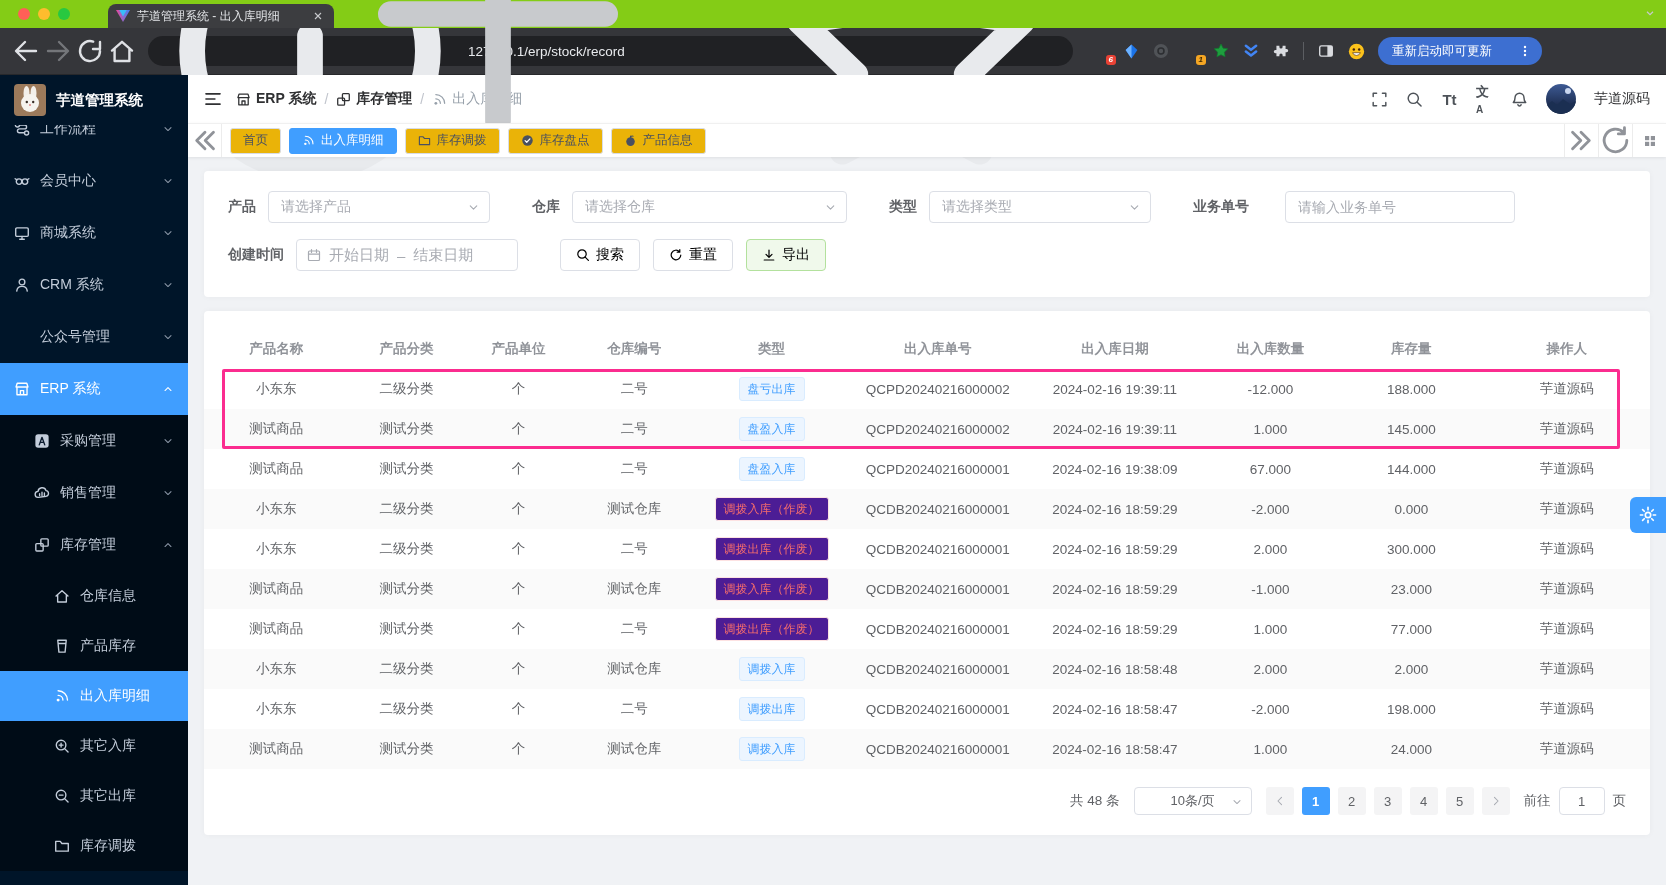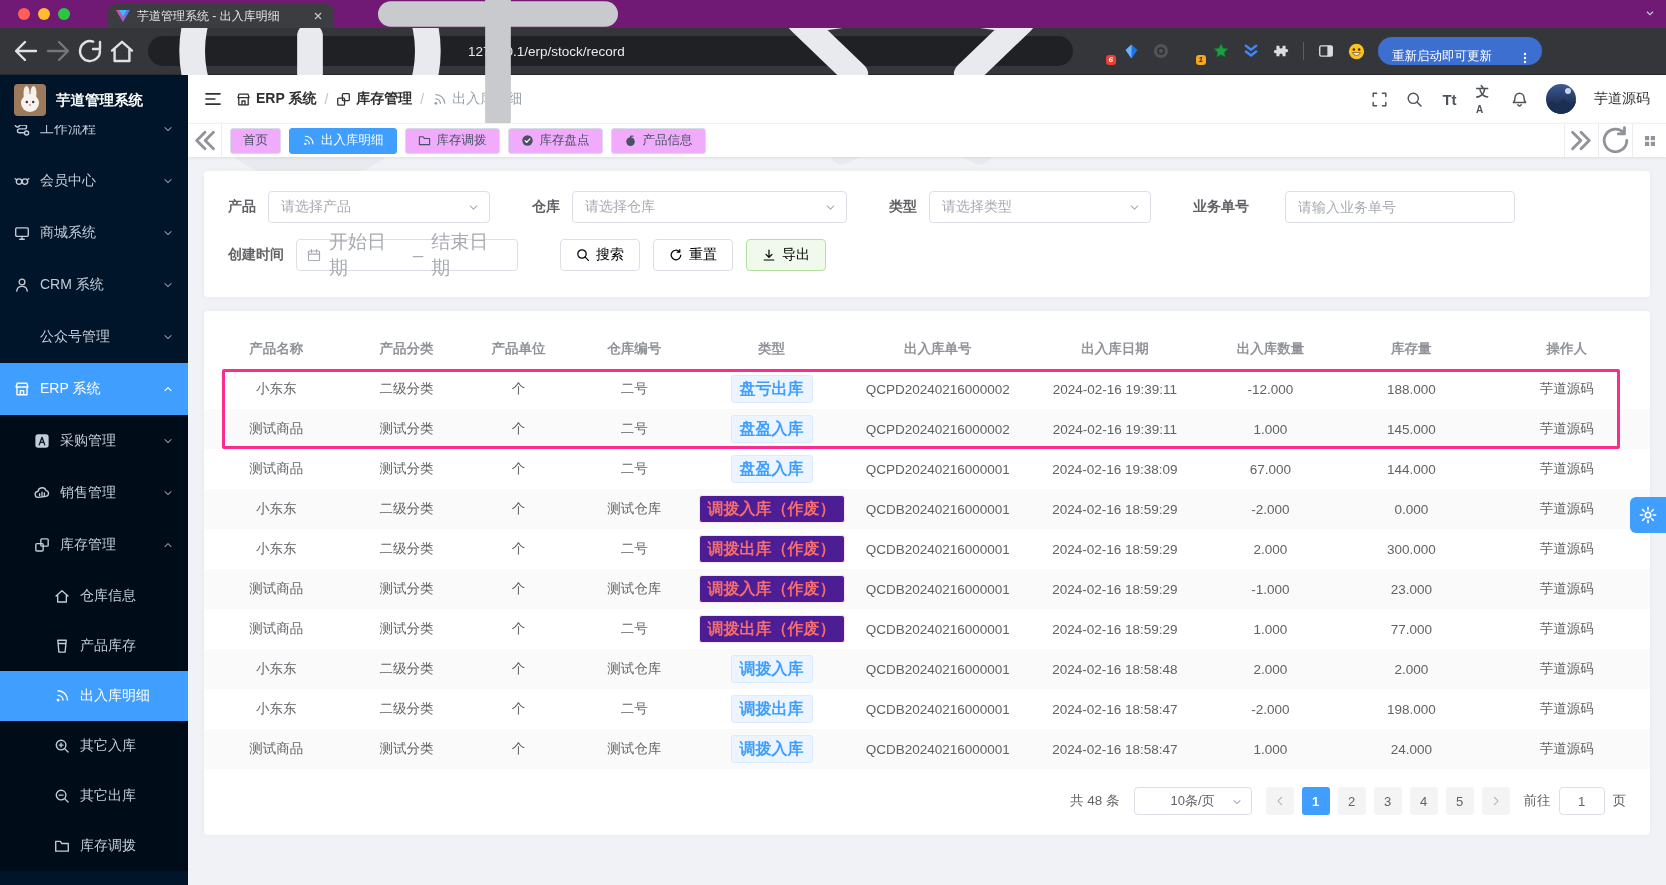--- a/index.html
+++ b/index.html
@@ -1,40 +1,40 @@
 <!DOCTYPE html>
 <html style="--primary: #409eff; --pink: #fb2c8f;"><head>
 <meta charset="utf-8">
 <style>
   * { margin:0; padding:0; box-sizing:border-box; }
   html,body { width:1666px; height:885px; overflow:hidden; font-family:"Liberation Sans","DejaVu Sans",sans-serif; background:#f0f2f5; }
   svg { display:block; }
 
   
-  .titlebar { height:28px; background:#701a75; display:flex; align-items:center; position:relative; }
+  .titlebar { height:28px; background:#84cc16; display:flex; align-items:center; position:relative; }
   .traffic { display:flex; gap:8px; margin-left:18px; }
   .traffic span { width:12px; height:12px; border-radius:50%; display:block; }
   .t-red{background:#ff5f57;} .t-yellow{background:#febc2e;} .t-green{background:#28c840;}
   .btab { margin-left:38px; height:24px; margin-top:4px; width:226px; background:#3c3d40; border-radius:8px 8px 0 0; display:flex; align-items:center; padding:0 8px; color:#e3e5e8; font-size:12px; }
   .btab .favicon{ width:14px; height:14px; margin-right:7px;}
   .btab .btab-title{ flex:1; white-space:nowrap; overflow:hidden; }
   .btab .tab-close{ color:#c8cacd; font-size:13px; padding:0 2px; }
   .newtab { color:#c8cacd; font-size:16px; margin-left:14px; }
   .tabsearch { position:absolute; right:10px; top:7px; color:#c8cacd; }
   .toolbar { height:47px; background:#35363a; display:flex; align-items:center; padding:0 12px; gap:4px; border-bottom:1px solid #27282b;}
   .navbtn { width:28px; height:28px; display:flex; align-items:center; justify-content:center; color:#dfe1e5; }
   .navbtn.dim { color:#74767a; }
   .urlbar { flex:1; height:30px; background:#202124; border-radius:15px; margin:0 8px; display:flex; align-items:center; padding:0 12px; color:#e8eaed; font-size:13.5px; gap:8px; max-width:925px;}
   .urlbar .url-text{ flex:1; }
   .extbar { display:flex; align-items:center; gap:10px; margin-left:6px; }
   .ext { position:relative; width:20px; height:20px; display:flex; align-items:center; justify-content:center; }
   .ext .bdg { position:absolute; bottom:-4px; right:-5px; background:#e94235; color:#fff; font-size:8px; border-radius:3px; padding:1px 3px; line-height:1; font-weight:bold;}
   .ext .bdg.orange { background:#f5a623; color:#412b00; }
   .ext-divider { width:1px; height:18px; background:#5c5e62; margin:0 2px; }
-  .update-pill { background:#3d6fd1; color:#fff; font-size:12.5px; border-radius:15px; height:28px; display:flex; align-items:flex-end; padding:0 6px 0 14px; gap:22px; margin-left:8px; white-space:nowrap; }
+  .update-pill { background:#3d6fd1; color:#fff; font-size:12.5px; border-radius:15px; height:28px; display:flex; align-items:center; padding:0 6px 0 14px; gap:22px; margin-left:8px; white-space:nowrap; }
   .kebab { color:#fff; font-size:14px; letter-spacing:0; padding:0 4px; }
 
   
   .app { display:flex; height:810px; }
   .sidebar { width:188px; background:#001529; color:#c3cdda; flex:none; overflow:hidden; position:relative; }
   .logo { height:50px; display:flex; align-items:center; gap:10px; padding:0 14px; position:relative; z-index:3; background:#001529; }
   .logo-img { width:32px; height:32px; border-radius:4px; overflow:hidden; flex:none;}
   .logo-title { color:#fff; font-size:14.5px; font-weight:bold; white-space:nowrap; }
   .menu { margin-top:-22px; position:relative; z-index:1; }
   .mi { display:flex; align-items:center; padding:0 14px; cursor:pointer; font-size:14px; color:#c3cdda; }
@@ -61,52 +61,52 @@
   .hdr-right { display:flex; align-items:center; gap:18px; color:#4e5359; }
   .hicon { width:17px; height:17px; display:flex; align-items:center; justify-content:center; }
   .havatar { width:30px; height:30px; border-radius:50%; overflow:hidden; }
   .huser { font-size:14px; color:#303133; }
 
   
   .tabstrip { height:34px; background:#fff; border-top:1px solid #f0f0f0; box-shadow:0 1px 3px rgba(0,0,0,.08); display:flex; align-items:center; padding:0; position:relative; z-index:2;}
   .ts-side { width:34px; height:100%; display:flex; align-items:center; justify-content:center; color:#909399; border-right:1px solid #ececec; flex:none;}
   .ts-side.r { border-right:none; border-left:1px solid #ececec; }
   .ts-tabs { flex:1; display:flex; align-items:center; gap:8px; padding:0 8px; }
-  .ptab { height:26px; display:flex; align-items:center; gap:6px; padding:0 12px; border:1px solid #d8dce5; border-radius:3px; background:#f0abfc; color:#495060; font-size:12.5px; white-space:nowrap; }
+  .ptab { height:26px; display:flex; align-items:center; gap:6px; padding:0 12px; border:1px solid #d8dce5; border-radius:3px; background:#eab308; color:#495060; font-size:12.5px; white-space:nowrap; }
   .ptab .tico { width:13px; height:13px; color:#495060; }
   .ptab.active { background:#409eff; border-color:#409eff; color:#fff; }
   .ptab.active .tico { color:#fff; }
 
   
   .content { flex:1; padding:14px 16px; overflow:hidden; }
   .card { background:#fff; border-radius:4px; box-shadow:0 0 6px rgba(0,0,0,.04); }
   .filter-card { padding:20px 24px 26px; margin-bottom:14px; }
   .frow { display:flex; align-items:center; }
   .frow + .frow { margin-top:16px; }
   .fgroup { display:flex; align-items:center; margin-right:42px; }
   .flabel { font-size:14px; color:#606266; font-weight:bold; margin-right:12px; white-space:nowrap; }
   .fsel { position:relative; width:222px; height:32px; border:1px solid #dcdfe6; border-radius:4px; display:flex; align-items:center; padding:0 28px 0 12px; color:#a8abb2; font-size:14px; background:#fff;}
   .fsel.wide { width:275px; }
   .fsel .selchev { position:absolute; right:9px; top:9px; width:13px; height:13px; color:#a8abb2; }
   .ftext { width:230px; height:32px; border:1px solid #dcdfe6; border-radius:4px; padding:0 12px; font-size:14px; color:#606266; font-family:inherit;margin-left:24px;}
   .ftext::placeholder { color:#a8abb2; }
-  .daterange { width:222px; height:32px; border:1px solid #dcdfe6; border-radius:4px; display:flex; align-items:center; padding:0 10px; gap:8px; color:#a8abb2; font-size:19px; }
+  .daterange { width:222px; height:32px; border:1px solid #dcdfe6; border-radius:4px; display:flex; align-items:center; padding:0 10px; gap:8px; color:#a8abb2; font-size:15px; }
   .daterange .dico { width:14px; height:14px; color:#a8abb2; flex:none;}
   .btn { height:32px; display:inline-flex; align-items:center; gap:6px; padding:0 15px; border:1px solid #dcdfe6; border-radius:4px; background:#fff; color:#000000; font-size:14px; margin-right:13px; cursor:pointer;}
   .btn .bico { width:14px; height:14px; }
   .btn.success { background:#f0f9eb; border-color:#b3e19d; color:#000000; }
 
   
   .table-card { padding:18px 0 20px; position:relative; }
   .tbl-wrap { position:relative; padding:0 0 0 0; }
   table { width:100%; border-collapse:collapse; table-layout:fixed; }
   th { height:40px; font-size:13.5px; color:#909399; font-weight:bold; text-align:center; }
   td { height:40px; font-size:13.5px; color:#606266; text-align:center; white-space:nowrap; overflow:hidden; }
   tbody tr:nth-child(even) { background:#fafafa; }
-  .badge { display:inline-block; font-size:16px; line-height:1; padding:5px 8px; border-radius:3px; border:1px solid;font-weight:bold; }
+  .badge { display:inline-block; font-size:12px; line-height:1; padding:5px 8px; border-radius:3px; border:1px solid; }
   .badge.blue { color:#409eff; background:#ecf5ff; border-color:#d9ecff; }
   .badge.red { color:#f56c6c; background:#4c1d95; border-color:#fde2e2; }
   .selection-box { position:absolute; left:18px; right:30px; top:40px; height:80px; border:3px solid #fb2c8f; border-radius:2px; pointer-events:none; z-index:5; }
 
   
   .pager { display:flex; align-items:center; justify-content:flex-end; gap:14px; padding:18px 24px 0; font-size:13.5px; color:#606266; }
   .psel { position:relative; width:118px; height:28px; border:1px solid #dcdfe6; border-radius:4px; display:flex; align-items:center; justify-content:center; color:#606266; font-size:13px; }
   .psel .selchev { position:absolute; right:8px; top:8px; width:12px; height:12px; color:#a8abb2; }
   .pgroup { display:flex; align-items:center; gap:8px; }
   .pbtn { min-width:28px; height:28px; border-radius:3px; background:#f4f4f5; color:#606266; display:flex; align-items:center; justify-content:center; font-size:13px; cursor:pointer; padding:0 6px;}

